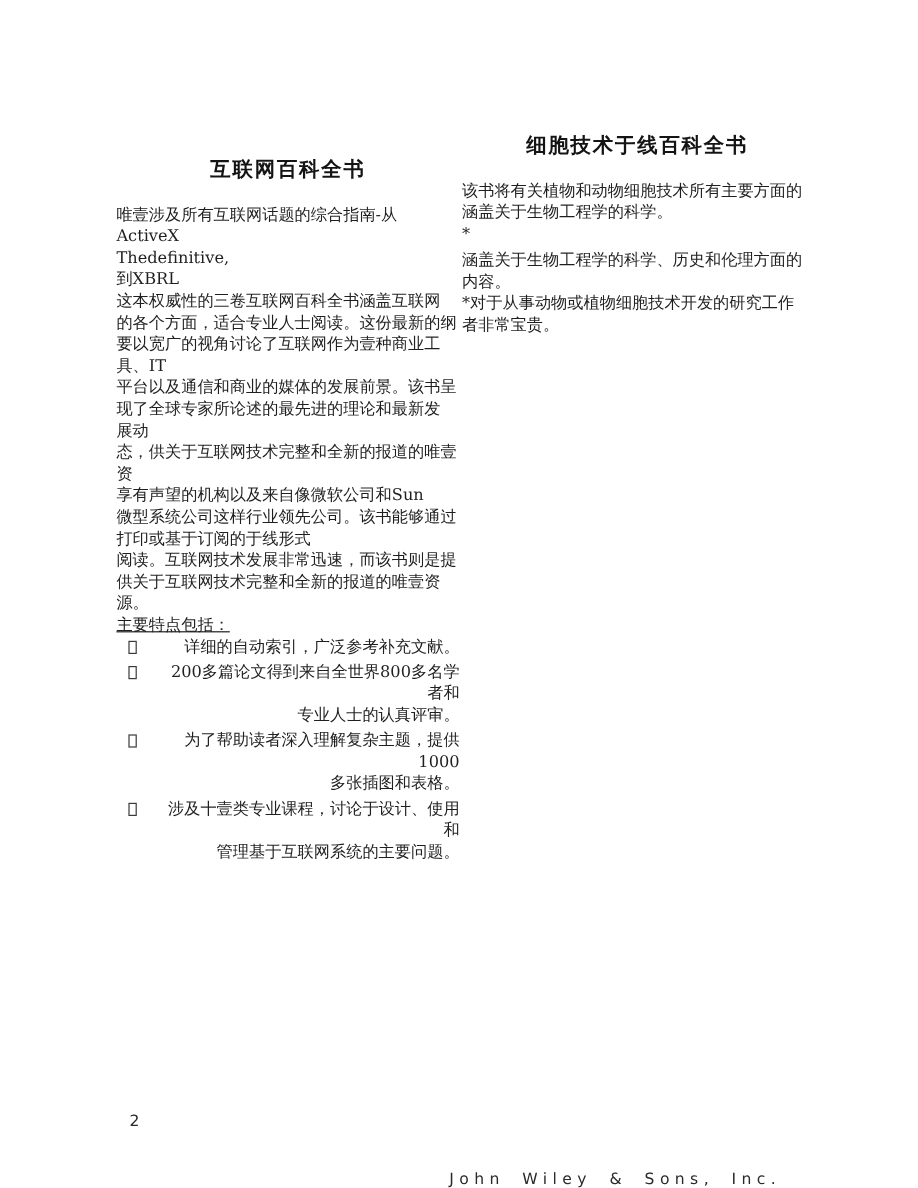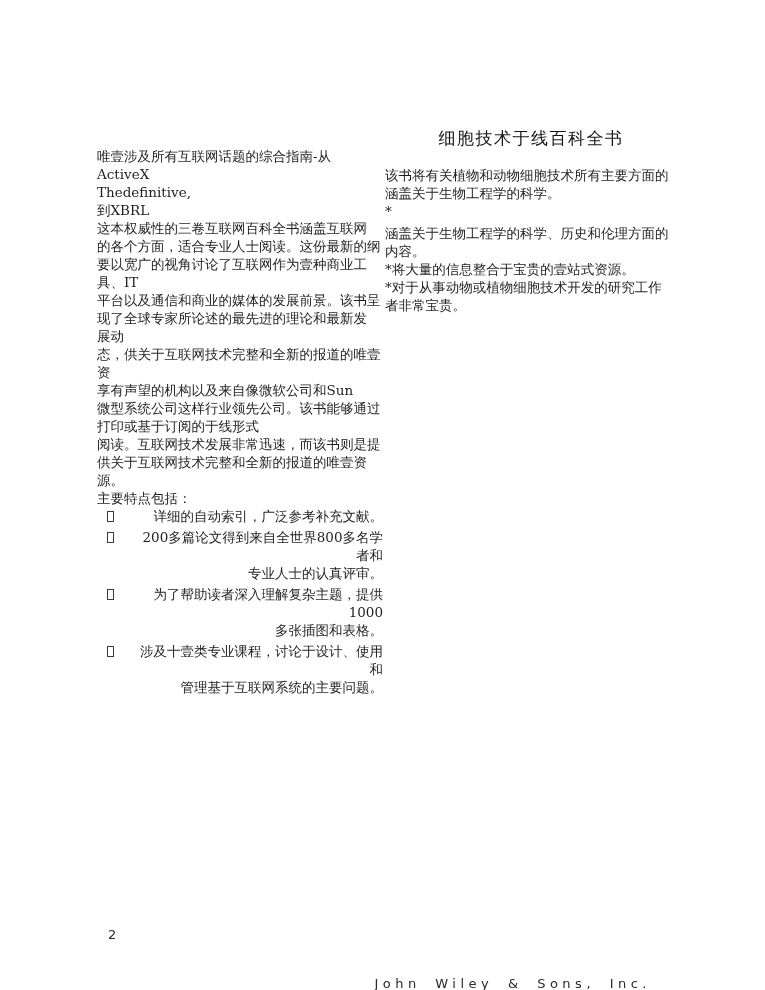--- a/index.html
+++ b/index.html
@@ -6,32 +6,32 @@
   body{
     width:765px;height:990px;position:relative;background:#ffffff;
     font-family:"DejaVu Serif","Liberation Serif",serif;color:#1f1f1f;
     overflow:hidden;
   }
   .page{position:absolute;inset:0;background:#ffffff;}
   .col{position:absolute;}
   .col-left{left:97px;top:131px;width:286px;}
   .col-right{left:385px;top:111px;width:292px;}
   .book-title{
-    margin:16px;font-size:17px;font-weight:normal;text-align:center;
+    margin:0;font-size:17px;font-weight:bold;text-align:center;
     line-height:23px;letter-spacing:1.5px;color:#141414;
   }
   .author{
     text-align:center;font-family:"Liberation Mono","DejaVu Sans Mono",monospace;
     font-size:12.5px;line-height:16px;margin-top:15px;color:#222;
   }
   .desc{margin-top:16px;font-size:13.5px;line-height:18px;}
   .col-right .desc{}
   .line{min-height:18px;}
   .para{margin-bottom:4px;}
-  .features-heading{font-size:13.5px;line-height:18px;}
+  .features-heading{font-size:13.5px;line-height:18px;text-decoration:underline;}
   .features{list-style:none;margin:0;padding:0;font-size:13.5px;line-height:18px;text-align:right;}
   .feature{position:relative;padding-left:37px;margin-bottom:3px;}
   .tofu{
     position:absolute;left:10px;top:4px;width:5px;height:9px;
     border:1px solid #3a3a3a;background:transparent;
   }
   .page-number{
     position:absolute;left:108px;top:927px;
     font-family:"DejaVu Sans","Liberation Sans",sans-serif;font-size:13px;color:#2a2a2a;
   }
@@ -40,20 +40,21 @@
     font-family:"DejaVu Sans","Liberation Sans",sans-serif;font-size:13px;
     letter-spacing:4.5px;word-spacing:6px;color:#2a2a2a;white-space:nowrap;
   }
 </style>
 </head>
 <body>
 
 <div class="page">
 
   <section class="col col-left">
+    <h1 class="book-title">互联网百科全书</h1>
     <div class="desc">
         <div class="line">唯壹涉及所有互联网话题的综合指南-从ActiveX</div>
         <div class="line">Thedefinitive,</div>
         <div class="line">到XBRL</div>
         <div class="line">这本权威性的三卷互联网百科全书涵盖互联网</div>
         <div class="line">的各个方面，适合专业人士阅读。这份最新的纲</div>
         <div class="line">要以宽广的视角讨论了互联网作为壹种商业工</div>
         <div class="line">具、IT</div>
         <div class="line">平台以及通信和商业的媒体的发展前景。该书呈</div>
         <div class="line">现了全球专家所论述的最先进的理论和最新发</div>
@@ -102,21 +103,20 @@
     <h1 class="book-title">细胞技术于线百科全书</h1>
     <div class="desc">
         <div class="para">
           <div class="line">该书将有关植物和动物细胞技术所有主要方面的</div>
           <div class="line">涵盖关于生物工程学的科学。</div>
           <div class="line">*</div>
         </div>
         <div class="para">
           <div class="line">涵盖关于生物工程学的科学、历史和伦理方面的</div>
           <div class="line">内容。</div>
-          <div class="line">*将大量的信息整合于宝贵的壹站式资源。</div>
           <div class="line">*对于从事动物或植物细胞技术开发的研究工作</div>
           <div class="line">者非常宝贵。</div>
         </div>
       </div>
   </section>
 
   <div class="page-number">2</div>
   <div class="publisher">John Wiley &amp; Sons, Inc.</div>
 
 </div>

